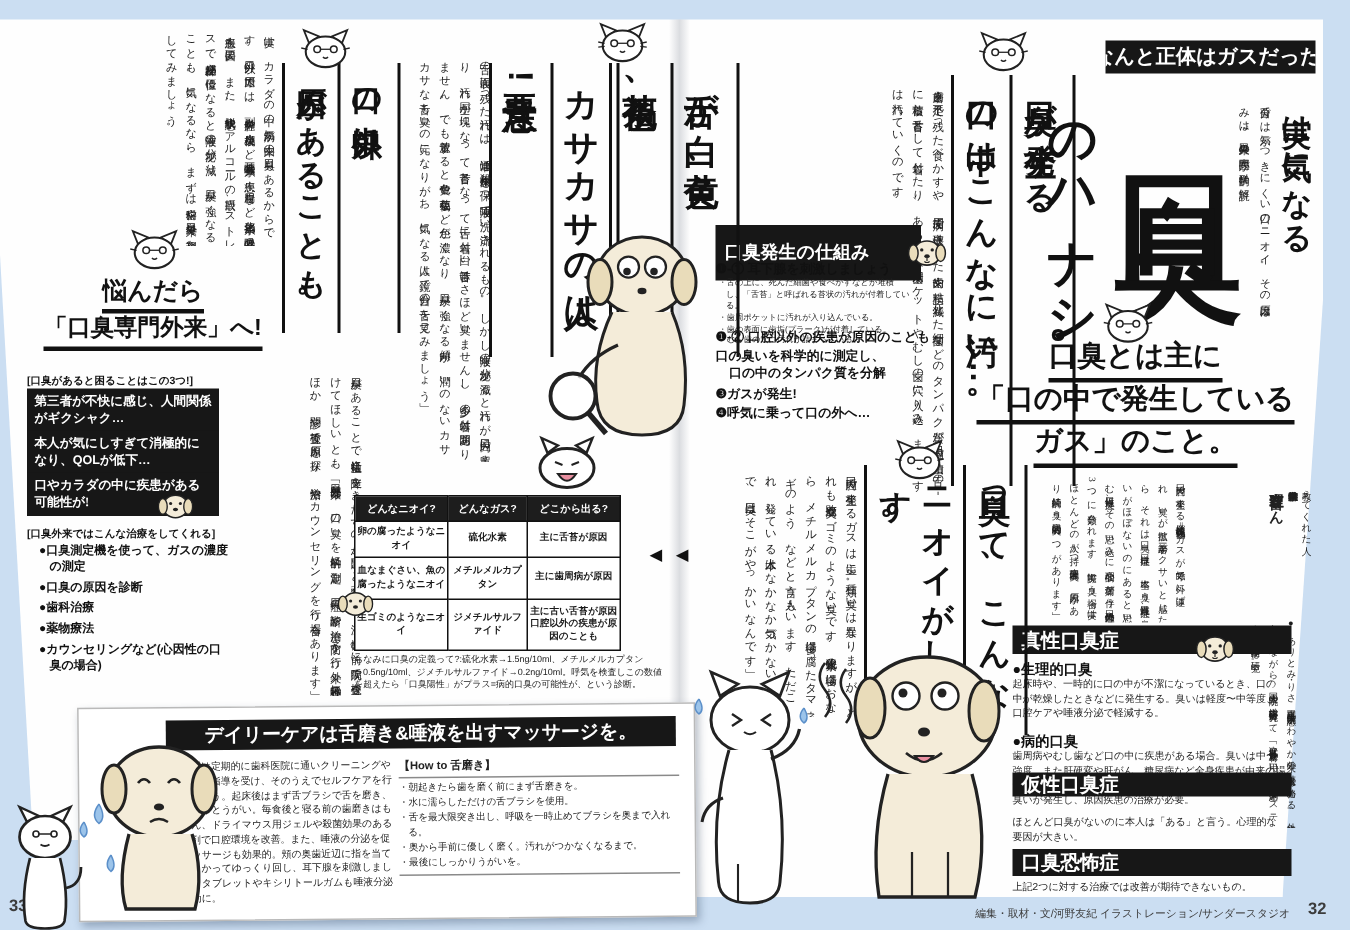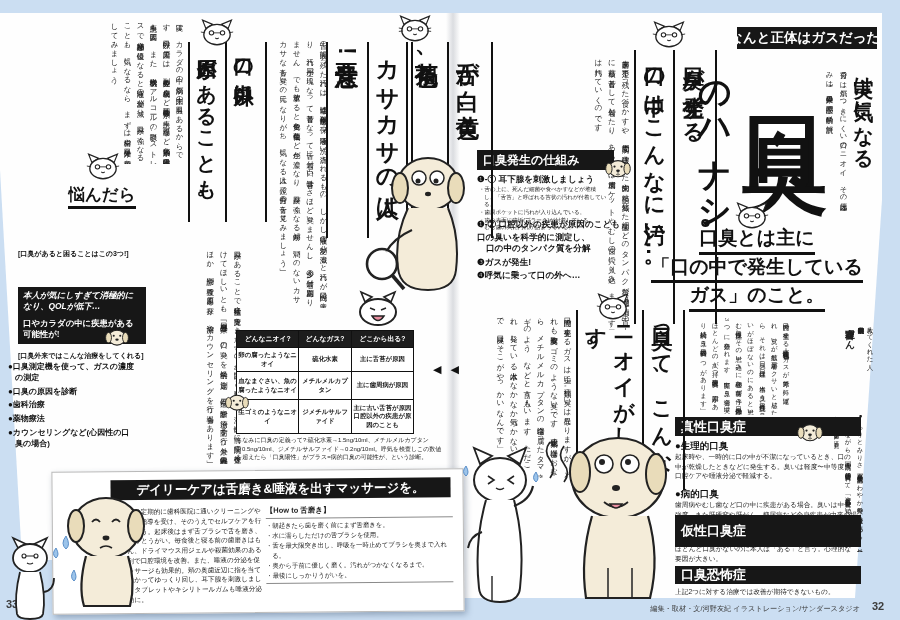--- a/index.html
+++ b/index.html
@@ -76,36 +76,36 @@
 
   <div class="v vbody" style="left:686px;top:318px;width:106px;height:97px;font-size:6.4px;line-height:11.8px;">口腔内で発生する揮発性硫黄化合物=ガスが呼気で外に運ばれ、臭いが拡散。第三者がクサいと感じたら、それは口臭。「口臭症は、本当に臭う真性口臭症、臭いがほぼないのにあると思い込む仮性口臭症、その思い込みに心理的な苦痛が伴う口臭恐怖症の3つに分類されます。実際に臭う場合、実はほとんどの人が持つ生理的口臭と、原因があり持続的に臭う病的口臭の2つがあります」</div>
 
   <div class="bar" style="left:675px;top:417px;width:180px;height:19px;font-size:13px;">
     <span>真性口臭症</span>
   </div>
   <div class="subhead" style="left:675px;top:440px;font-size:9.5px;">●生理的口臭</div>
   <div class="tbody" style="left:675px;top:452px;width:182px;">起床時や、一時的に口の中が不潔になっているとき、口の中が乾燥したときなどに発生する。臭いは軽度〜中等度、口腔ケアや唾液分泌で軽減する。</div>
   <div class="subhead" style="left:675px;top:488px;font-size:9.5px;">●病的口臭</div>
   <div class="tbody" style="left:675px;top:500px;width:182px;">歯周病やむし歯など口の中に疾患がある場合。臭いは中〜強度。また肝硬変や肝がん、糖尿病など全身疾患が由来の場合もあり、強度は原因によって異なる。いずれも持続的に臭いが発生し、原因疾患の治療が必要。</div>
-  <div class="bar" style="left:675px;top:515px;width:180px;height:32px;font-size:13px;">
+  <div class="bar" style="left:675px;top:515px;width:180px;height:16px;font-size:13px;">
     <span>仮性口臭症</span>
   </div>
   <div class="tbody" style="left:675px;top:544px;width:182px;">ほとんど口臭がないのに本人は「ある」と言う。心理的な要因が大きい。</div>
   <div class="bar" style="left:675px;top:566px;width:180px;height:18px;font-size:13px;">
     <span>口臭恐怖症</span>
   </div>
   <div class="tbody" style="left:675px;top:587px;width:182px;">上記2つに対する治療では改善が期待できないもの。</div>
 
   <div class="v vhead ruled" style="left:634px;top:50px;height:274px;font-size:21.5px;">
     <span>口臭が発生する</span>
     <span>口の中はこんなに汚い…。</span>
   </div>
   <div class="v vbody" style="left:548px;top:54px;width:84px;height:276px;font-size:7.6px;line-height:13.5px;">歯磨き不足で残った食べかすや、歯周病で破壊された歯肉や粘膜、死滅した細菌などのタンパク質が口腔内に山積。舌の上に蓄積し舌苔として付着したり、あるいは歯周ポケットやむし歯の穴に入り込み、ますます口腔内は汚れていくのです。</div>
 
-  <div class="bar" style="left:477px;top:150px;width:131px;height:20px;font-size:12px;">
+  <div class="bar" style="left:477px;top:150px;width:131px;height:37px;font-size:12px;">
     <span>口臭発生の仕組み</span>
   </div>
   <div class="mech-item" style="left:477px;top:174px;">❶-① 耳下腺を刺激しましょう</div>
   <div class="mech-bullets" style="left:479px;top:186px;width:128px;">
     <div>・舌の上に、死んだ細菌や食べかすなどが堆積し、「舌苔」と呼ばれる苔状の汚れが付着している。</div>
     <div>・歯周ポケットに汚れが入り込んでいる。</div>
     <div>・歯の表面に歯垢(プラーク)が付着している。</div>
     <div>・むし歯の穴に汚れが詰まっている。</div>
   </div>
   <div class="mech-item" style="left:477px;top:219px;">❶-② 口腔以外の疾患が原因のことも</div>
@@ -131,28 +131,30 @@
   <div class="v vbody" style="left:248px;top:36px;width:82px;height:272px;font-size:7.4px;line-height:13.4px;">舌の表面に残った汚れは、通常は殺菌作用を保つ唾液で洗い流されるもの。しかし唾液の分泌が減ると汚れが口腔内に留まり、汚れ同士が塊になって舌苔となって舌に付着。「白い舌苔はさほど臭いませんし、多少の付着は問題ありません。でも放置すると黄色や茶褐色など色が濃くなり、口臭が強くなる傾向が。潤いのないカサカサな舌も臭いの元になりがち。気になる人は鏡で自分の舌を見てみましょう」</div>
 
   <div class="v vhead ruled" style="left:188px;top:42px;height:180px;font-size:20px;">
     <span>口の中以外に</span>
     <span>原因があることも。</span>
   </div>
   <div class="v vbody" style="left:2px;top:18px;width:184px;height:146px;font-size:7.4px;line-height:13px;">実は、カラダの中の病気が由来の口臭もあるからです。口以外の原因では、副鼻腔炎や扁桃炎など耳鼻咽喉系の疾患、胃腸など消化器系や呼吸器系の疾患も要因に。また、脱水状態やアルコールの摂取、ストレスで交感神経が優位になると唾液の分泌が減り、口臭が強くなることも。気になるなら、まずは歯科や口臭外来で相談をしてみましょう。</div>
 
   <div class="hhead" style="left:15px;top:184px;width:174px;">
     <div style="font-size:16.5px;text-decoration:underline;"><span>悩んだら</span></div>
+    <div style="font-size:15.5px;"><span>「口臭専門外来」へ!</span></div>
   </div>
   <div class="v vbody" style="left:132px;top:246px;width:112px;height:218px;font-size:7.4px;line-height:13.6px;">口臭があることで社会生活に支障をきたすのが問題、と有富さん。深く悩む前に病院で検査を受けてほしいとも。「口臭専門外来は、口の臭いを科学的に測定し、口臭症の診断や治療、予防を行う外来。呼気検査のほか、問診や検査で原因を探り、治療やカウンセリングを行う場合もあります」</div>
 
   <div class="blabel" style="left:18px;top:249px;">[口臭があると困ることはこの3つ!]</div>
-  <div class="bbox" style="left:18px;top:287px;font-style:italic;">本人が気にしすぎて消極的になり、QOLが低下…</div>
+  <div class="bbox" style="left:18px;top:259px;">第三者が不快に感じ、人間関係がギクシャク…</div>
+  <div class="bbox" style="left:18px;top:287px;">本人が気にしすぎて消極的になり、QOLが低下…</div>
   <div class="bbox" style="left:18px;top:315px;font-family:Liberation Serif, serif;">口やカラダの中に疾患がある可能性が!</div>
   <div class="blabel" style="left:18px;top:351px;">[口臭外来ではこんな治療をしてくれる]</div>
-  <div class="blist" style="left:8px;top:362px;width:126px;">
+  <div class="blist" style="left:26px;top:362px;width:126px;">
     <div>●口臭測定機を使って、ガスの濃度の測定</div>
     <div>●口臭の原因を診断</div>
     <div>●歯科治療</div>
     <div>●薬物療法</div>
     <div>●カウンセリングなど(心因性の口臭の場合)</div>
   </div>
 
   <table class="smell" style="left:236px;top:330px;width:178px;">
     <tbody>
         <tr>

